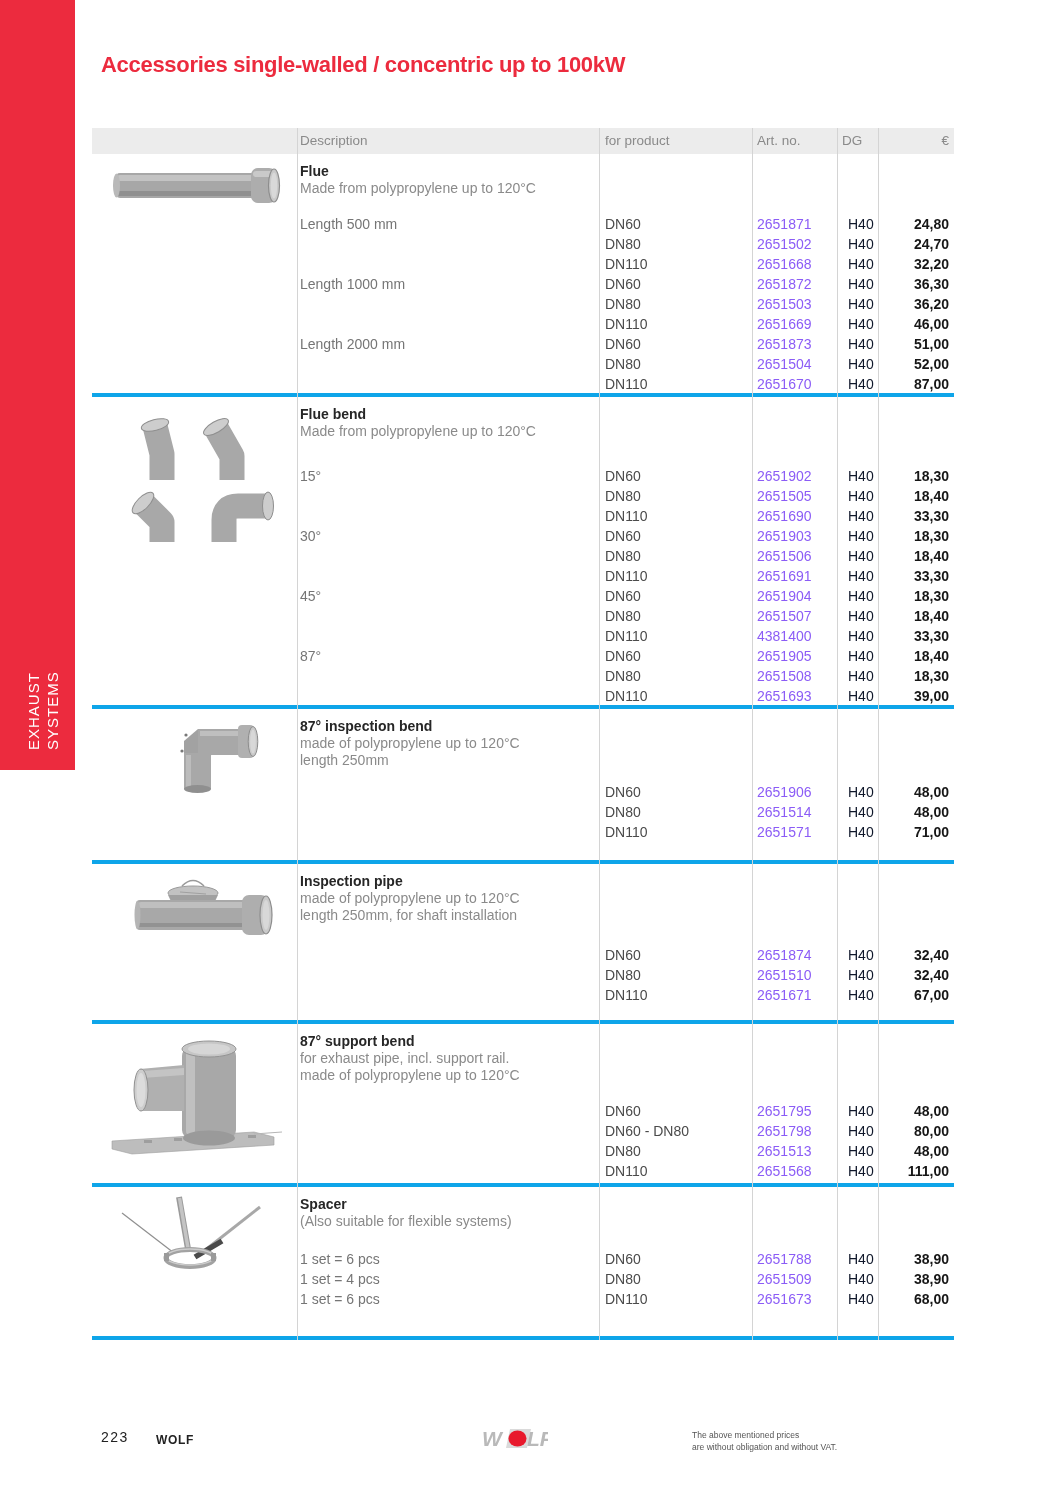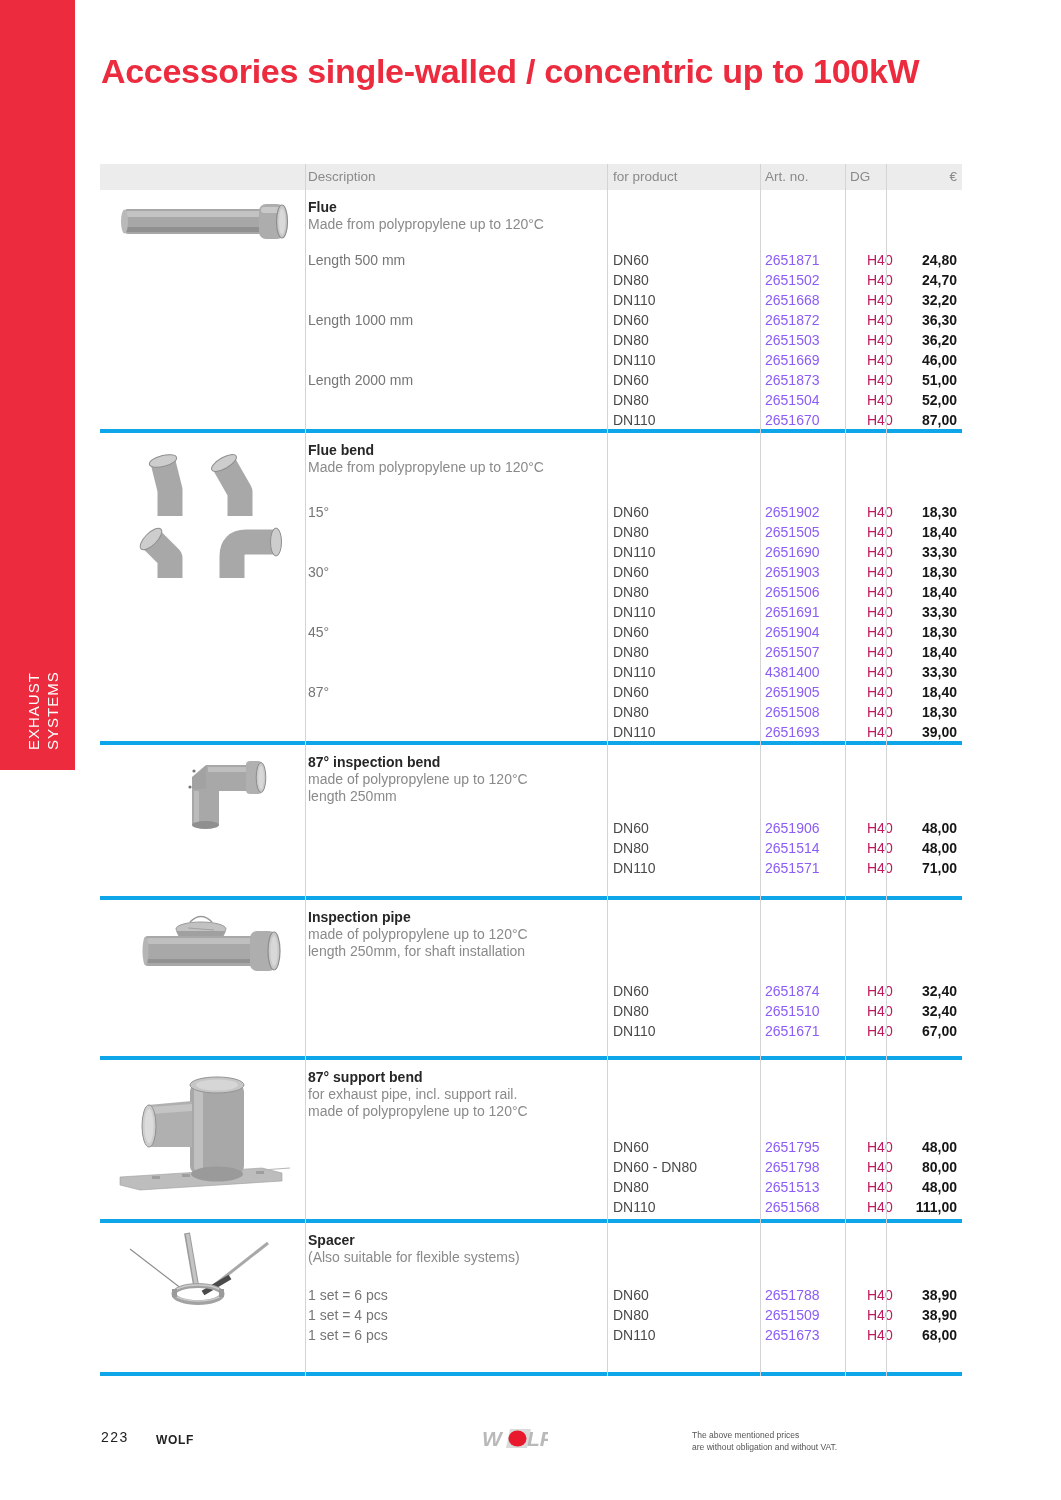--- a/index.html
+++ b/index.html
@@ -15,46 +15,46 @@
   .sideband-label {
     position:absolute; left:24px; top:600px; height:150px;
     writing-mode:vertical-rl; transform:rotate(180deg);
     color:#fff; font-size:15px; line-height:19px; letter-spacing:1px; font-weight:400;
     white-space:pre;
   }
 
   
   .page-title {
     position:absolute; left:101px; top:52px;
-    font-size:34px; font-weight:bold; letter-spacing:-0.3px; color:var(--accent);
+    font-size:22px; font-weight:bold; letter-spacing:-0.3px; color:var(--accent);
   }
 
   
-  .ptable { position:absolute; left:100px; top:128px; width:862px; height:1112px;margin-top:36px; }
+  .ptable { position:absolute; left:92px; top:128px; width:862px; height:1112px; }
   .thead { position:relative; height:26px; background:#ececec; }
   .thead .hc { position:absolute; top:0; line-height:26px; font-size:13.5px; color:#8a8a8a; }
   .h-desc { left:208px; } .h-prod { left:513px; } .h-art { left:665px; } .h-dg { left:750px; }
   .h-eur  { left:786px; width:71px; text-align:right; }
 
   .vlines { position:absolute; left:0; top:0; width:100%; height:1212px; pointer-events:none; }
   .vline { position:absolute; top:0; height:100%; width:1px; background:#d4d4d4; }
 
   .tbody { position:relative; }
   .psection { position:relative; width:862px; border-bottom:4px solid #0ea5e9; }
   .section-art { position:absolute; }
   .section-head { position:absolute; left:208px; top:9px; width:290px; }
   .section-title { font-size:14px; font-weight:bold; color:#262626; line-height:17px; }
   .section-sub { font-size:14px; color:#8a8a8a; line-height:17px; }
 
   .rows { position:absolute; left:0; width:862px; }
   .prow { display:grid; grid-template-columns:205px 302px 153px 85px 41px 76px; height:20px; line-height:20px; font-size:14px; }
   .c-label { grid-column:2; padding-left:3px; color:#757575; }
   .c-prod  { padding-left:6px; color:#4a4a4a; }
   .c-art   { padding-left:5px; color:#8b5cf6; }
-  .c-dg    { padding-left:22px; color:#be185d; }
+  .c-dg    { padding-left:11px; color:#0f172a; }
   .c-price { padding-right:5px; text-align:right; font-weight:bold; color:#161616; }
 
   
   .footer { position:absolute; left:0; top:1420px; width:869px; height:60px; }
   .page-num { position:absolute; left:101px; top:9px; font-size:14px; letter-spacing:1.5px; color:#222; }
   .brand-small { position:absolute; left:156px; top:13px; font-size:12px; font-weight:bold; letter-spacing:0.7px; color:#222; }
   .logo { position:absolute; left:482px; top:6px; }
   .disclaimer { position:absolute; left:692px; top:10px; font-size:8.5px; line-height:11.5px; color:#555; }
 </style>
 </head>

